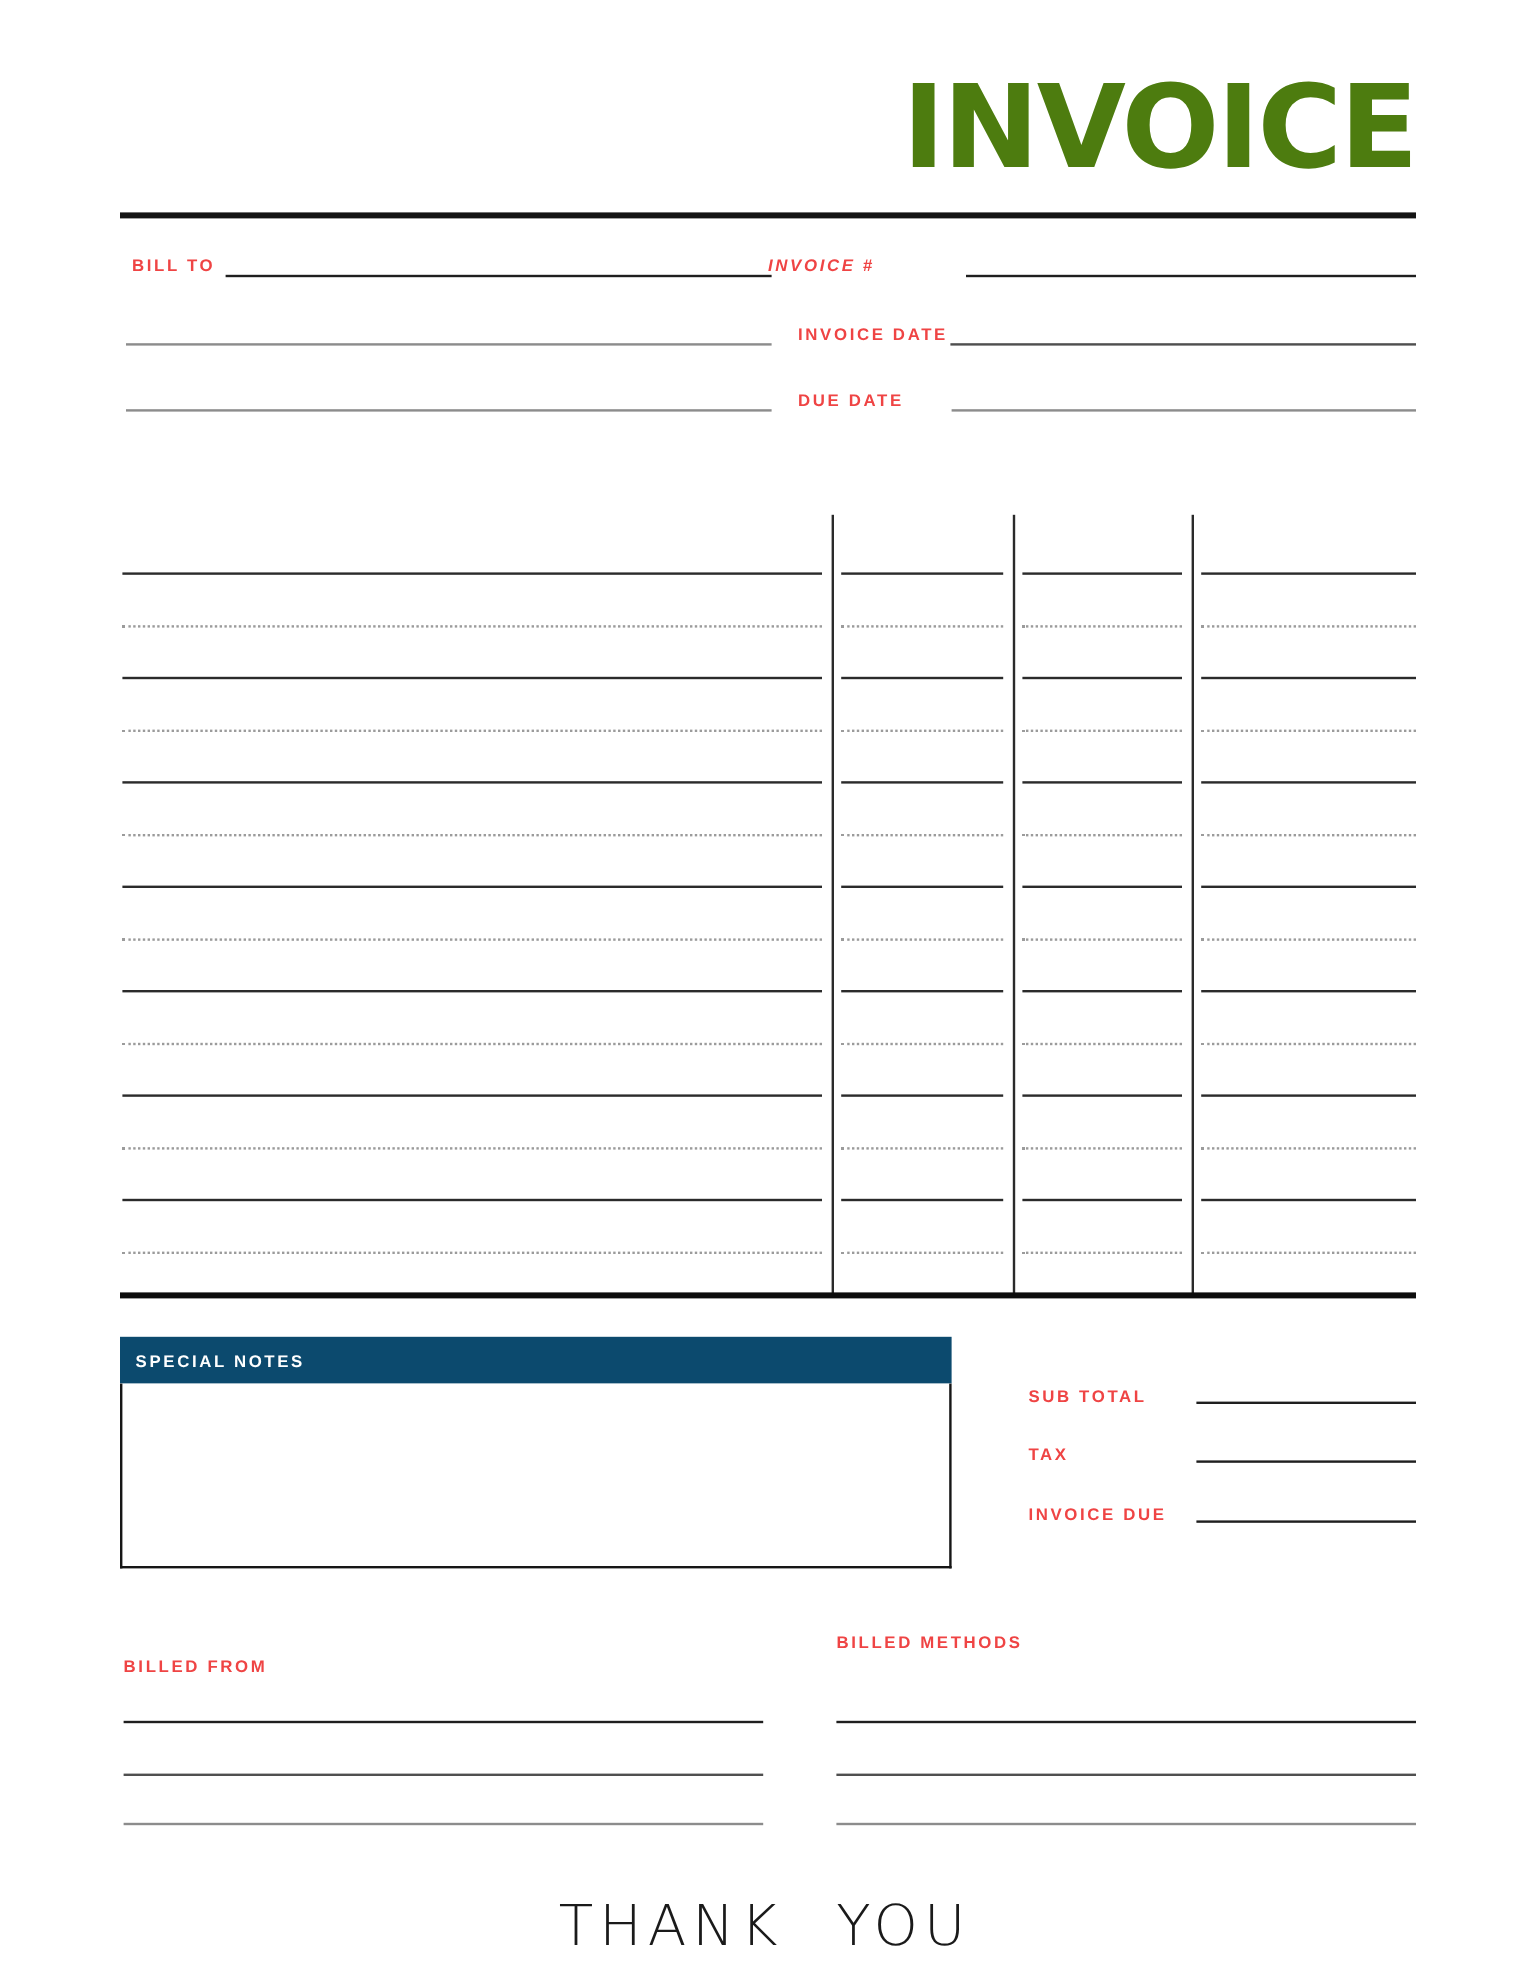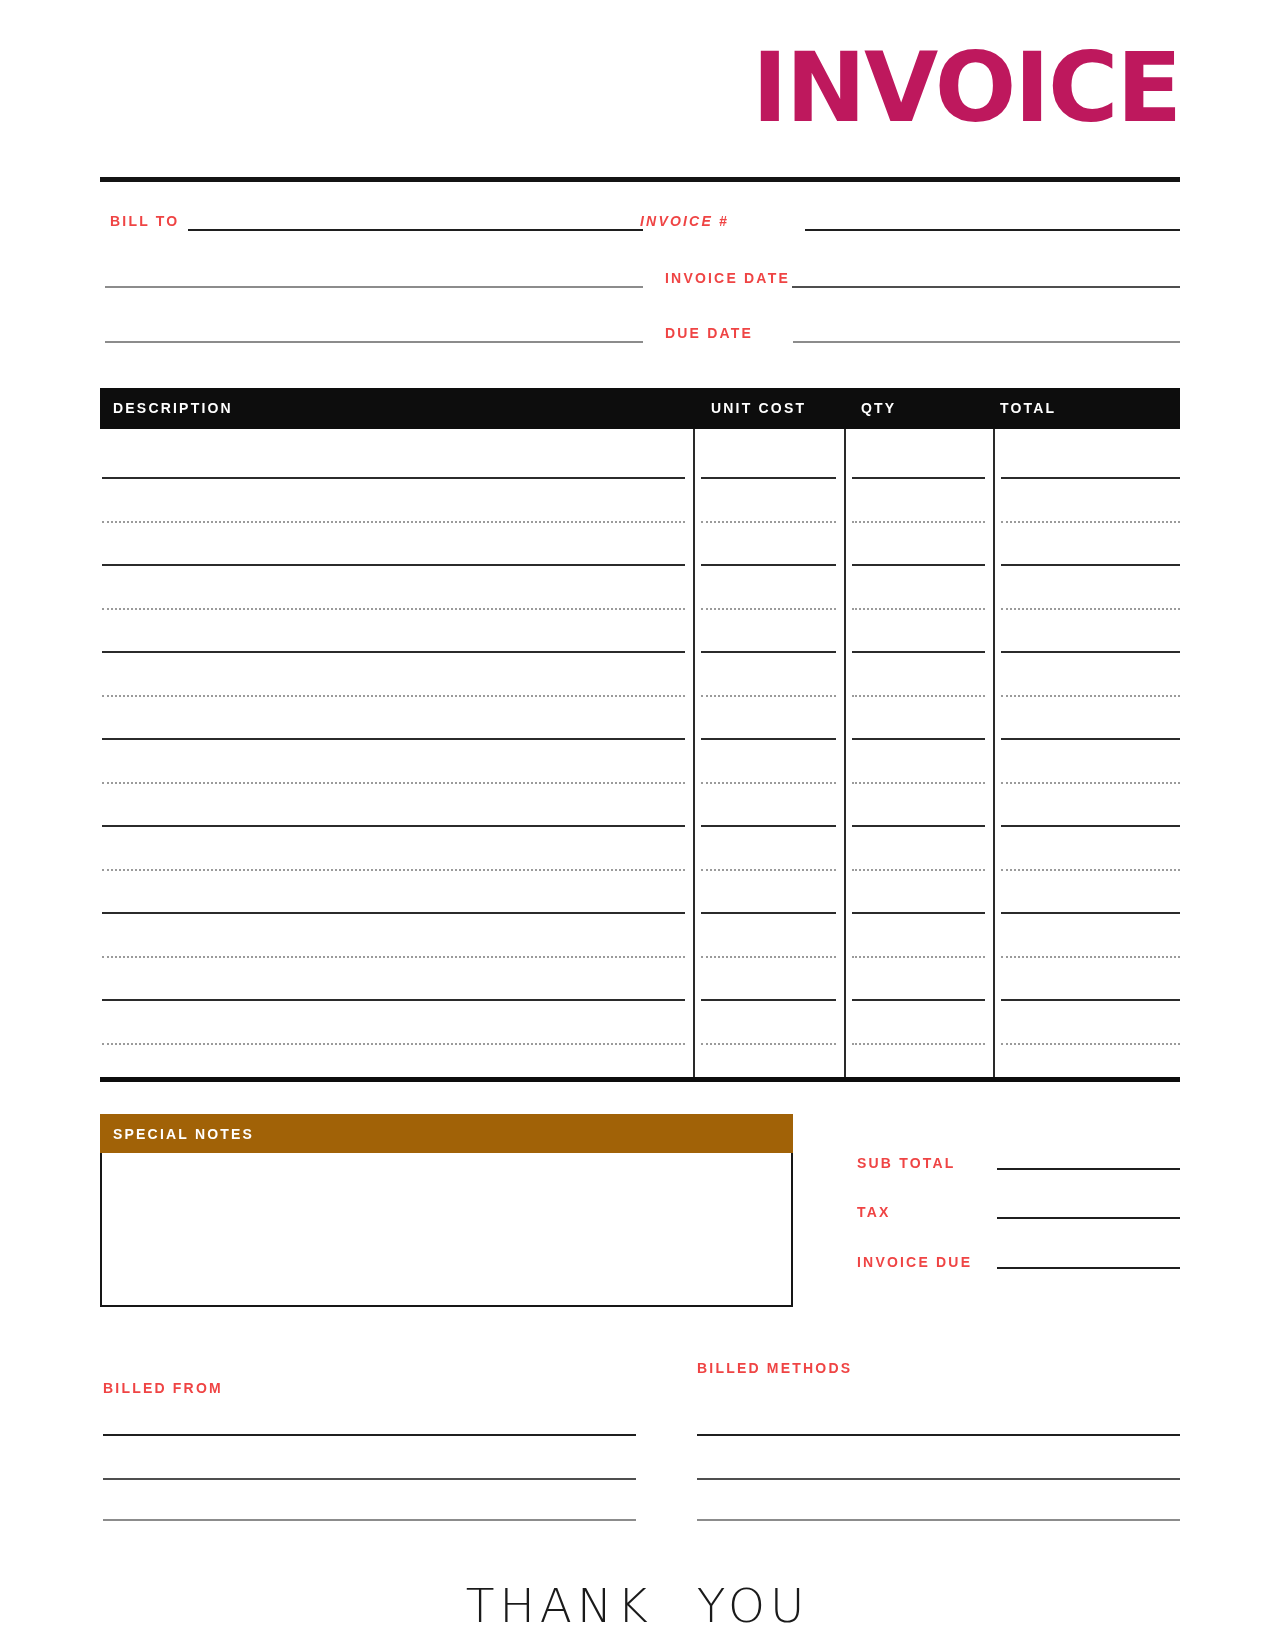--- a/index.html
+++ b/index.html
@@ -2,45 +2,45 @@
 <html><head>
 <meta charset="utf-8">
 <style>
   html,body{margin:0;padding:0;background:#ffffff;}
   #page{
     position:relative; width:1275px; height:1650px; background:#ffffff;
     font-family:"Liberation Sans", sans-serif; color:#141414; overflow:hidden;
   }
   
   .title{
-    position:absolute; top:38px; right:95px; height:110px;
+    position:absolute; top:56px; right:95px; height:110px;
     font-family:"DejaVu Sans","Liberation Sans",sans-serif;
     font-weight:700; font-size:96px; line-height:1.05; letter-spacing:-2px;
-    color:#be185d; white-space:nowrap;
+    color:#4d7c0f; white-space:nowrap;
   }
   .rule-top{position:absolute; left:100px; top:177px; width:1080px; height:5px; background:#141414;}
   
   .lbl{
     position:absolute; font-size:14px; font-weight:700; letter-spacing:2.2px;
     color:#ef4444; white-space:nowrap;
   }
   .lbl-w{color:#ffffff;}
   
   .fline{position:absolute; height:0; border-top:2px solid #1f1f1f;}
   .fline.mid{border-top-color:#4f4f4f;}
   .fline.light{border-top-color:#8c8c8c;}
   
   .thead{position:absolute; left:100px; top:388px; width:1080px; height:41px; background:#0d0d0d;}
   .thead .lbl{top:12px;}
   .vdiv{position:absolute; top:429px; height:650px; width:1.5px; background:#2a2a2a;}
   .rowline{position:absolute; height:0; border-top:2px solid #2b2b2b;}
   .rowline.dashed{border-top:2px dotted #9b9b9b;}
   .tbottom{position:absolute; left:100px; top:1077px; width:1080px; height:5px; background:#0d0d0d;}
   
-  .notes-bar{position:absolute; left:100px; top:1114px; width:693px; height:39px; background:#a16207;}
+  .notes-bar{position:absolute; left:100px; top:1114px; width:693px; height:39px; background:#0c4a6e;}
   .notes-box{
     position:absolute; left:100px; top:1153px; width:689px; height:152px;
     border:2px solid #161616; border-top:none; background:#ffffff;
   }
   
   .thankyou{
     position:absolute; left:0; top:1578px; width:1275px; text-align:center;
     font-family:"DejaVu Sans","Liberation Sans",sans-serif;
     font-weight:300; font-size:47px; letter-spacing:5px; word-spacing:24px;
     color:#1a1a1a; white-space:nowrap;
@@ -61,26 +61,20 @@
 
   <div class="lbl" style="left:640px; top:213px;font-style:italic;">INVOICE #</div>
   <div class="fline" style="left:805px; top:229px; width:375px;"></div>
 
   <div class="lbl" style="left:665px; top:270px;text-align:center;">INVOICE DATE</div>
   <div class="fline mid" style="left:792px; top:286px; width:388px;"></div>
 
   <div class="lbl" style="left:665px; top:325px;">DUE DATE</div>
   <div class="fline light" style="left:793px; top:341px; width:387px;"></div>
 
-  <div class="thead">
-    <div class="lbl lbl-w" style="left:13px;">DESCRIPTION</div>
-    <div class="lbl lbl-w" style="left:611px;">UNIT COST</div>
-    <div class="lbl lbl-w" style="left:761px;">QTY</div>
-    <div class="lbl lbl-w" style="left:900px;">TOTAL</div>
-  </div>
 
   <div id="table-body">
     <div class="vdiv" style="left:693px;"></div>
     <div class="vdiv" style="left:844px;"></div>
     <div class="vdiv" style="left:993px;"></div>
   <div class="rowline" style="left: 102px; top: 477px; width: 583px;"></div>
       <div class="rowline" style="left: 701px; top: 477px; width: 135px;"></div>
       <div class="rowline" style="left: 852px; top: 477px; width: 133px;"></div>
       <div class="rowline" style="left: 1001px; top: 477px; width: 179px;"></div>
       <div class="rowline dashed" style="left: 102px; top: 521px; width: 583px;"></div>

